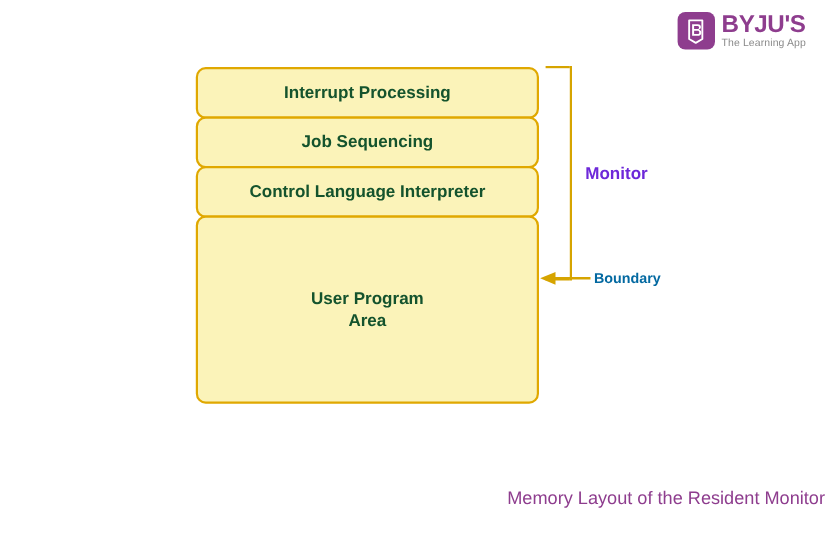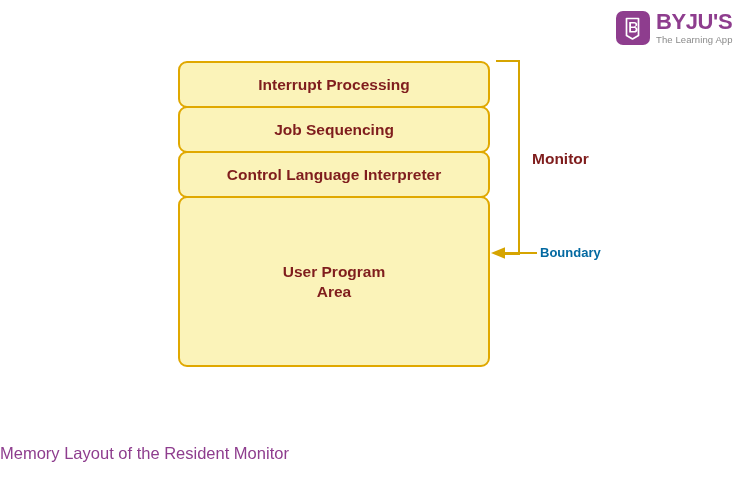--- a/index.html
+++ b/index.html
@@ -63,21 +63,21 @@
     left: 178px;
     top: 61px;
     width: 312px;
   }
   .mem-block {
     box-sizing: border-box;
     width: 312px;
     background: #fbf3b9;
     border: 2px solid #e0a800;
     border-radius: 9px;
-    color: #7f1d1d;
+    color: #14532d;
     font-weight: bold;
     font-size: 15.5px;
     display: flex;
     align-items: center;
     justify-content: center;
     text-align: center;
     line-height: 1.25;
     margin-top: -2px;
     position: relative;
   }
@@ -110,21 +110,21 @@
     bottom: 0;
     width: 2px;
     background: #d6a400;
   }
   #monitor-label {
     position: absolute;
     left: 532px;
     top: 150px;
     font-size: 15.5px;
     font-weight: bold;
-    color: #7f1d1d;
+    color: #6d28d9;
     white-space: nowrap;
   }
 
   
   #boundary-arrow {
     position: absolute;
     left: 491px;
     top: 246px;
     width: 46px;
     height: 14px;
@@ -138,21 +138,21 @@
     color: #0369a1;
     white-space: nowrap;
   }
 
   
   #diagram-caption {
     position: absolute;
     left: 0;
     top: 444px;
     width: 750px;
-    text-align: left;
+    text-align: right;
     font-size: 16.5px;
     color: #8e3d8e;
     font-weight: normal;
   }
 </style>
 </head>
 <body>
 
 <div id="brand-logo">
   <div id="brand-mark">

